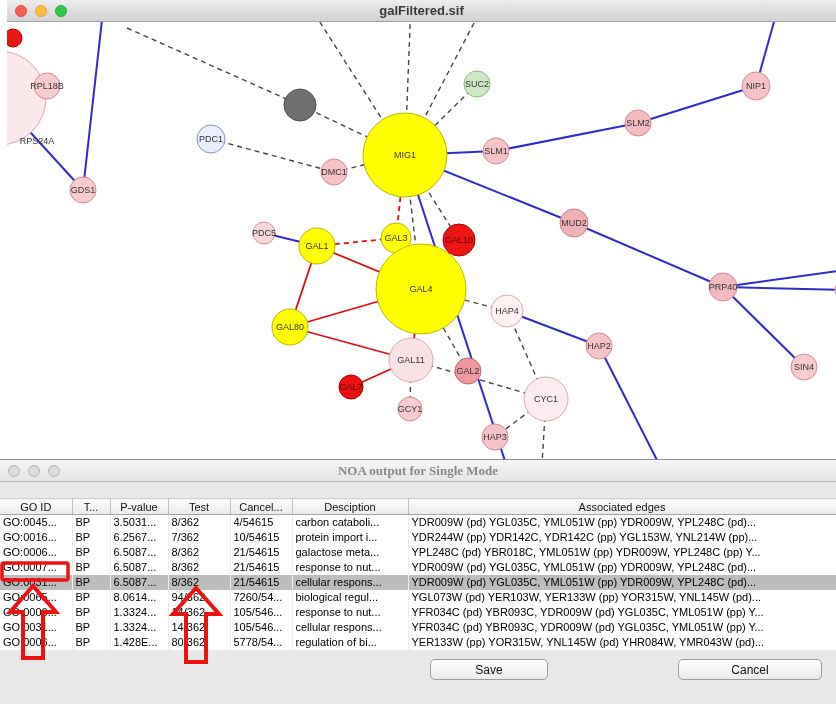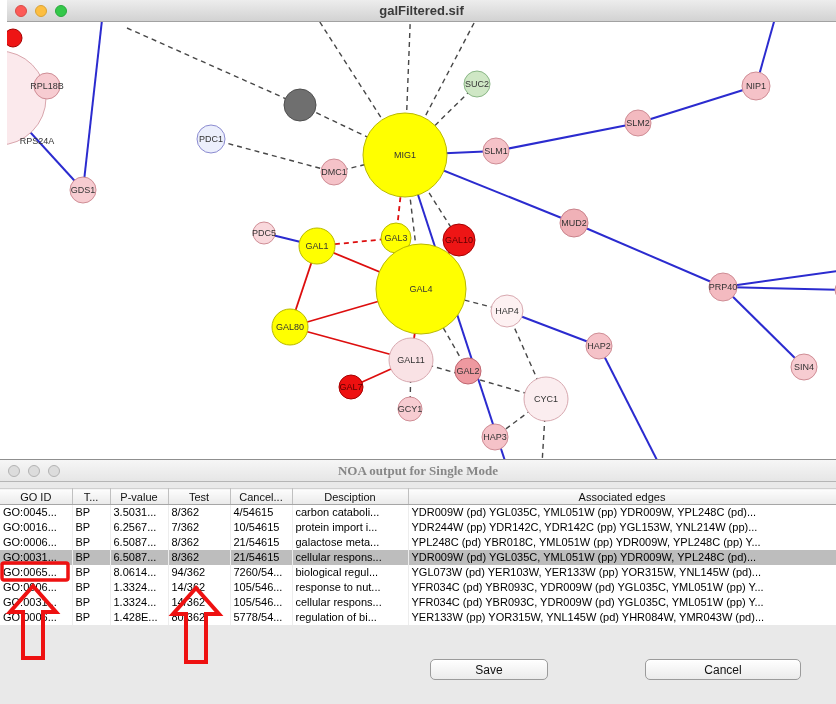--- a/index.html
+++ b/index.html
@@ -15,34 +15,34 @@
   .titlebar.inactive .win-title{color:#878787;}
   .lights{position:absolute;left:8px;top:5px;display:flex;gap:8px;}
   .light{width:12px;height:12px;border-radius:50%;display:inline-block;box-sizing:border-box;}
   .light.red{background:var(--traffic_red);border:1px solid #d94c47;}
   .light.yellow{background:var(--traffic_yellow);border:1px solid #d9a335;}
   .light.green{background:var(--traffic_green);border:1px solid #2aa93e;}
   .light.gray{background:#dcdcdc;border:1px solid #b3b3b3;}
   .graph-area{height:437px;background:#ffffff;overflow:hidden;}
   .node-label{pointer-events:none;}
 
-  .table-wrap{margin-top:6px;background:#fff;}
+  .table-wrap{margin-top:16px;background:#fff;}
   table{border-collapse:collapse;table-layout:fixed;width:836px;font-size:11px;}
   thead th{height:15px;background:linear-gradient(#fdfdfd,#eaeaea);border-right:1px solid #c0c0c0;
            border-top:1px solid #cfcfcf;border-bottom:1px solid #a6a6a6;font-weight:normal;
            padding:0 2px;white-space:nowrap;overflow:hidden;text-align:center;color:#111;}
   tbody td{height:15px;line-height:15px;padding:0 3px;white-space:nowrap;overflow:hidden;
            border-right:1px solid #ededed;color:#000;text-align:left;}
   tr.selected td{background:var(--selected_row_bg);}
 
   .buttons button{position:absolute;height:21px;border:1px solid #9b9b9b;border-radius:5px;
                   background:linear-gradient(#ffffff,#ebebeb);font-size:12px;color:#111;
                   font-family:"Liberation Sans",sans-serif;box-shadow:0 1px 0 rgba(255,255,255,.6) inset;}
   .save-btn{left:430px;top:199px;width:118px;}
-  .cancel-btn{left:645px;top:199px;width:156px;}
+  .cancel-btn{left:678px;top:199px;width:144px;}
 
   .annotations{position:absolute;left:0;top:0;pointer-events:none;}
   .annotations rect,.annotations polygon{fill:none;stroke:var(--annotation);}
 </style>
 </head>
 <body>
 
 <div class="stage">
 
   <section class="window top-window">
@@ -212,20 +212,29 @@
             </tr>
             <tr>
               <td>GO:0006...</td>
               <td>BP</td>
               <td>6.5087...</td>
               <td>8/362</td>
               <td>21/54615</td>
               <td>galactose meta...</td>
               <td>YPL248C (pd) YBR018C, YML051W (pp) YDR009W, YPL248C (pp) Y...</td>
             </tr>
+            <tr>
+              <td>GO:0007...</td>
+              <td>BP</td>
+              <td>6.5087...</td>
+              <td>8/362</td>
+              <td>21/54615</td>
+              <td>response to nut...</td>
+              <td>YDR009W (pd) YGL035C, YML051W (pp) YDR009W, YPL248C (pd)...</td>
+            </tr>
             <tr class="selected">
               <td>GO:0031...</td>
               <td>BP</td>
               <td>6.5087...</td>
               <td>8/362</td>
               <td>21/54615</td>
               <td>cellular respons...</td>
               <td>YDR009W (pd) YGL035C, YML051W (pp) YDR009W, YPL248C (pd)...</td>
             </tr>
             <tr>

